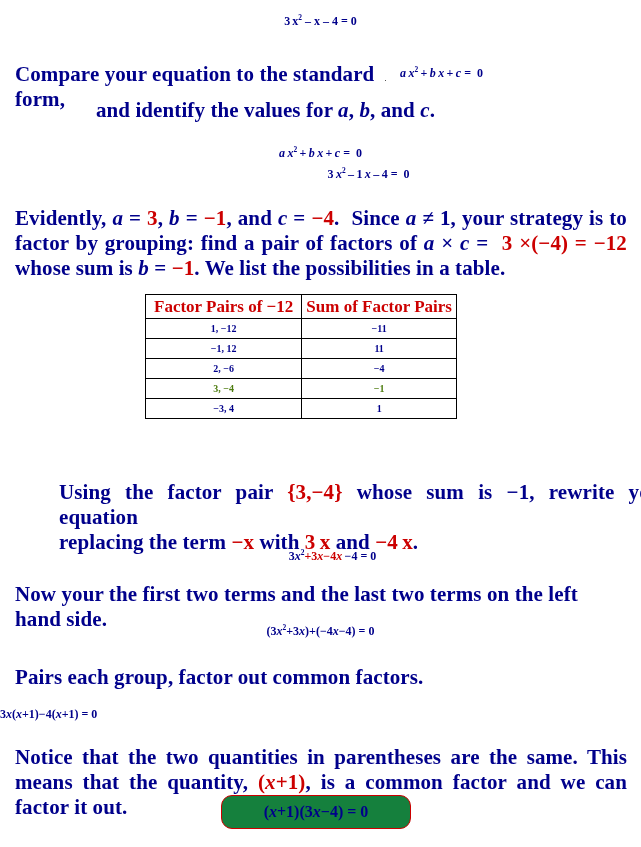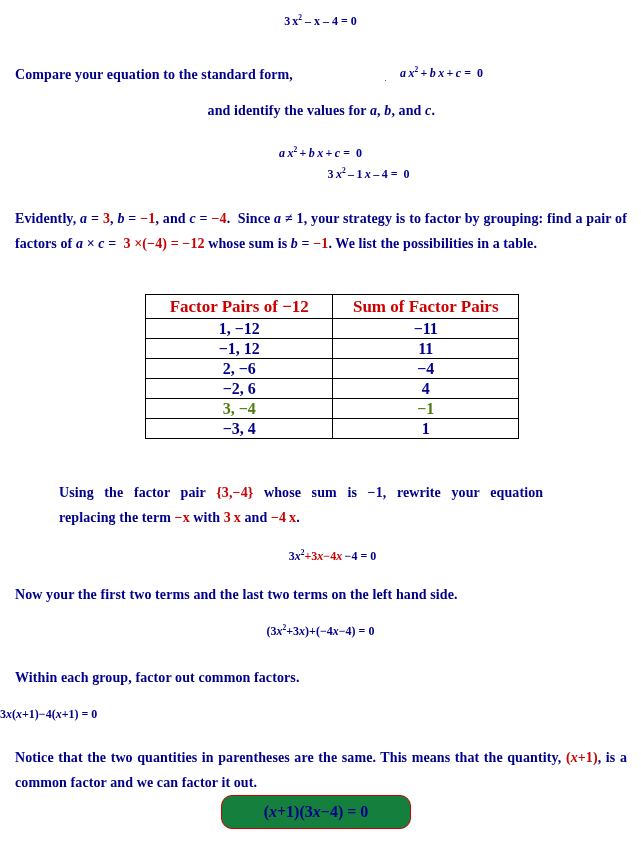--- a/index.html
+++ b/index.html
@@ -21,21 +21,21 @@
     left: 0; top: 0;
     width: 641px;
     height: 847px;
     padding: 0;
   }
   
   .para {
     position: absolute;
     font-family: "Liberation Serif", "DejaVu Serif", serif;
     font-weight: bold;
-    font-size: 14px;
+    font-size: 21px;
     line-height: 25px;
     color: #00008B;
     letter-spacing: 0.1px;
   }
   .para.justify { text-align: justify; text-align-last: left; }
   .eq {
     position: absolute;
     font-family: "Liberation Serif", "DejaVu Serif", serif;
     font-weight: bold;
     font-size: 12px;
@@ -55,21 +55,21 @@
 
   
   .factor-table-wrap {
     position: absolute;
     left: 145px;
     top: 294px;
     width: 374px;
   }
   table.factor-table {
     border-collapse: collapse;
-    width: 374px;
+    width: 312px;
     border-left: 1.5px solid #000000;
     border-right: 1.5px solid #000000;
     border-top: 1.5px solid #000000;
     border-bottom: 1.5px solid #000000;
     background: #ffffff;
     padding-left: 28px;
   }
   table.factor-table th,
   table.factor-table td {
     text-align: center;
@@ -83,21 +83,21 @@
     color: #CC0000;
     font-size: 17px;
     height: 23px;
     border-bottom: 1.2px solid #000000;
   }
   table.factor-table th.col-left {
     border-right: 1.2px solid #000000;
   }
   table.factor-table td {
     color: #00008B;
-    font-size: 16px;
+    font-size: 10px;
     border-bottom: 1.2px solid #000000;
   }
   table.factor-table td.col-left {
     border-right: 1.2px solid #000000;
   }
   table.factor-table tr:last-child td {
     border-bottom: none;
   }
   table.factor-table td.hl { color: #4d7c0f; }
 
@@ -181,24 +181,20 @@
         </tr>
         <tr>
           <td class="col-left">−1, 12</td>
           <td>11</td>
         </tr>
         <tr>
           <td class="col-left">2, −6</td>
           <td>−4</td>
         </tr>
         <tr>
-          <td class="col-left">−2, 6</td>
-          <td>4</td>
-        </tr>
-        <tr>
           <td class="col-left hl">3, −4</td>
           <td class="hl">−1</td>
         </tr>
         <tr>
           <td class="col-left">−3, 4</td>
           <td>1</td>
         </tr>
       </tbody>
     </table>
   </div>
@@ -214,21 +210,21 @@
 
   <div class="para" style="left:15px; top:582px; width:612px;">
     <span>Now your the first two terms and the last two terms on the left hand side.</span>
   </div>
 
   <div class="eq" style="left:0; top:620px; width:641px; text-align:center;">
     (3<span class="it">x</span><sup>2</sup>+3<span class="it">x</span>)+(−4<span class="it">x</span>−4) = 0
   </div>
 
   <div class="para" style="left:15px; top:665px; width:612px;">
-    <span>Within each group, factor out common factors.</span>
+    <span>Pairs each group, factor out common factors.</span>
   </div>
 
   <div class="eq" style="left:0; top:703px; width:641px; ">
     3<span class="it">x</span>(<span class="it">x</span>+1)−4(<span class="it">x</span>+1) = 0
   </div>
 
   <div class="para justify" style="left:15px; top:745px; width:612px;">
     Notice that the two quantities in parentheses are the same. This means that the quantity, <span class="red">(<span class="it">x</span>+1)</span>, is a common factor and we can factor it out.
   </div>
 

